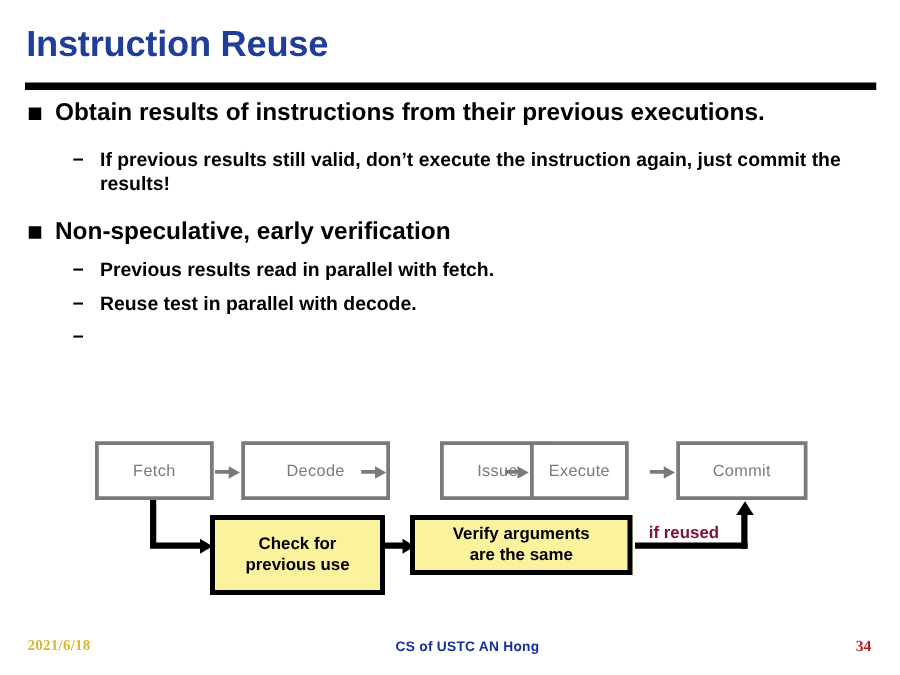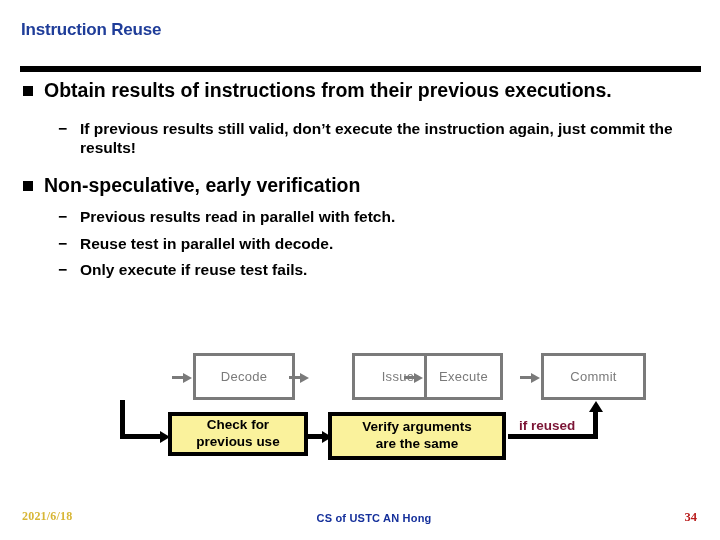--- a/index.html
+++ b/index.html
@@ -14,21 +14,21 @@
     overflow: hidden;
     font-family: "Liberation Sans", sans-serif;
     -webkit-font-smoothing: none;
   }
 
   
   #slide-title {
     position: absolute;
     left: 21px;
     top: 20px;
-    font-size: 17px;
+    font-size: 29px;
     font-weight: bold;
     color: #1F3D99;
     letter-spacing: -0.2px;
     white-space: nowrap;
   }
 
   #title-rule {
     position: absolute;
     left: 20px;
     top: 66px;
@@ -246,46 +246,48 @@
 
   <div class="bullet-l2">
     <span class="marker">−</span>
     <span class="txt">Reuse test in parallel with decode.</span>
   </div>
 
   <div class="gap-d"></div>
 
   <div class="bullet-l2">
     <span class="marker">−</span>
-    <span class="txt"> Only execute if reuse test fails.</span>
   </div>
 
 </div>
 
 <div id="diagram">
 
-  <div class="stage-box" style="left:193px; top:353px; width:102px;  height:47px;">
+  <div class="stage-box" style="left:76px;  top:353px; width:95px;  height:47px;">
+    <span>Fetch</span>
+  </div>
+  <div class="stage-box" style="left:193px; top:353px; width:119px;  height:47px;">
     <span>Decode</span>
   </div>
   <div class="stage-box" style="left:324px; top:353px; width:92px;  height:47px;margin-left:28px;">
     <span>Issue</span>
   </div>
   <div class="stage-box" style="left:424px; top:353px; width:79px;  height:47px;">
     <span>Execute</span>
   </div>
   <div class="stage-box" style="left:541px; top:353px; width:105px; height:47px;text-align:right;">
     <span>Commit</span>
   </div>
 
   <div class="arrow-gray" style="left:172px; width:12px;"></div>
   <div class="arrow-gray" style="left:289px; width:12px;"></div>
   <div class="arrow-gray" style="left:404px; width:11px;"></div>
   <div class="arrow-gray" style="left:520px; width:12px;"></div>
 
-  <div class="yellow-box" style="left:168px; top:412px; width:140px; height:44px;">
+  <div class="yellow-box" style="left:168px; top:412px; width:140px; height:64px;">
     <span><span>Check for</span><br><span>previous use</span></span>
   </div>
 
   <div class="yellow-box" style="left:328px; top:412px; width:178px; height:48px;">
     <span><span>Verify arguments</span><br><span>are the same</span></span>
   </div>
 
   <div class="blk" style="left:120px; top:400px; width:5px; height:38px;"></div>
   <div class="blk" style="left:120px; top:434px; width:42px; height:5px;"></div>
   <div class="arrowhead-right" style="left:160px; top:430.5px;"></div>

